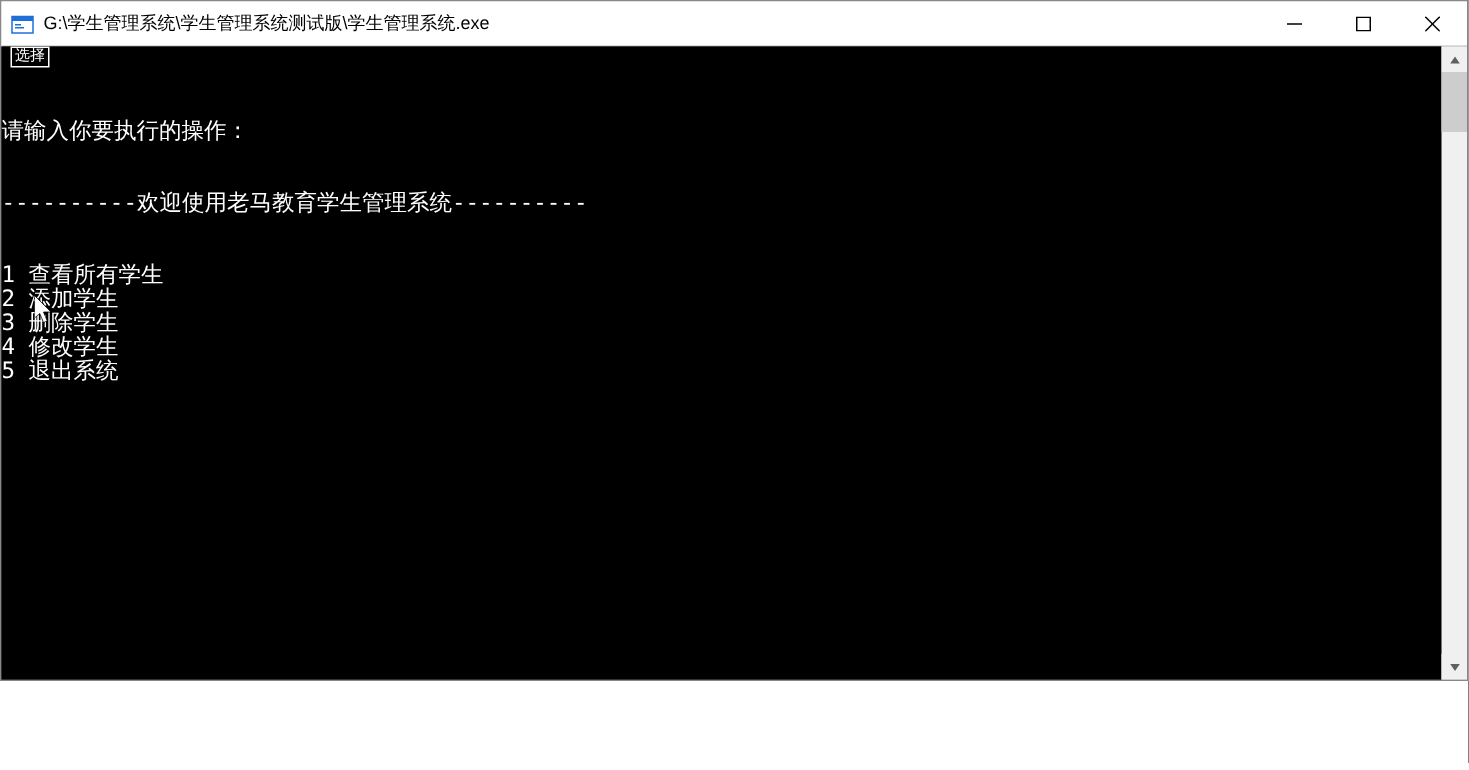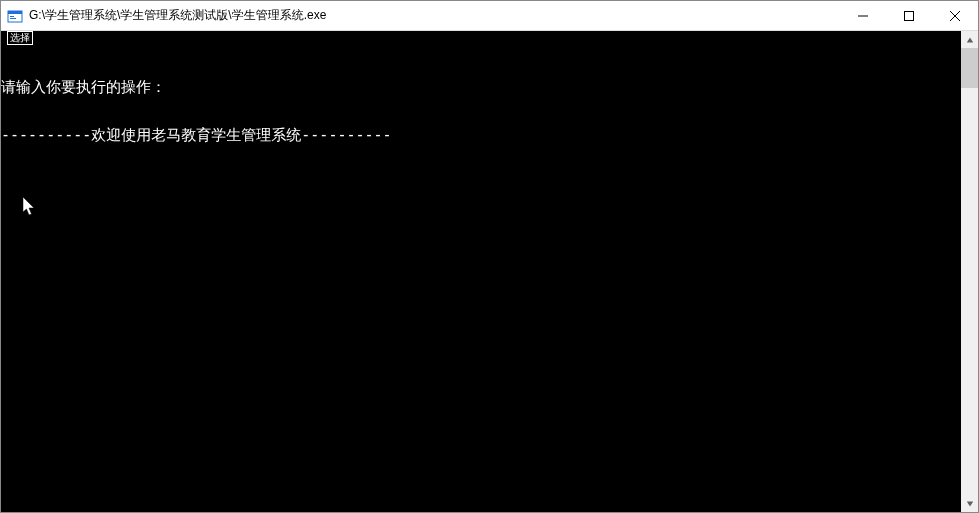--- a/index.html
+++ b/index.html
@@ -10,21 +10,21 @@
     body {
       width: 979px;
       height: 513px;
       background: #fff;
       font-family: "Microsoft YaHei", "SimSun", sans-serif;
       overflow: hidden;
       position: relative;
     }
     .window {
       width: 979px;
-      height: 513px;
+      height: 454px;
       display: flex;
       flex-direction: column;
       border: 1px solid #888;
       background: #fff;
     }
     .titlebar {
       height: 30px;
       background: #fff;
       display: flex;
       align-items: center;
@@ -170,20 +170,21 @@
         </svg>
       </div>
     </div>
   </div>
 
   <div class="content-wrap">
     <div class="console">
       <div class="hidden-badge">选择</div>
       <div class="line">请输入你要执行的操作：</div>
       <div class="line">----------欢迎使用老马教育学生管理系统----------</div>
+      <div id="menu-lines"><div class="line">1 查看所有学生</div><div class="line">2 添加学生</div><div class="line">3 删除学生</div><div class="line">4 修改学生</div><div class="line">5 退出系统</div></div>
     </div>
     <div class="scrollbar">
       <div class="sb-btn up">
         <svg viewBox="0 0 10 10">
             <polygon points="5,2 9,8 1,8"></polygon>
           </svg>
       </div>
       <div class="thumb"></div>
       <div class="sb-btn down">
         <svg viewBox="0 0 10 10">

